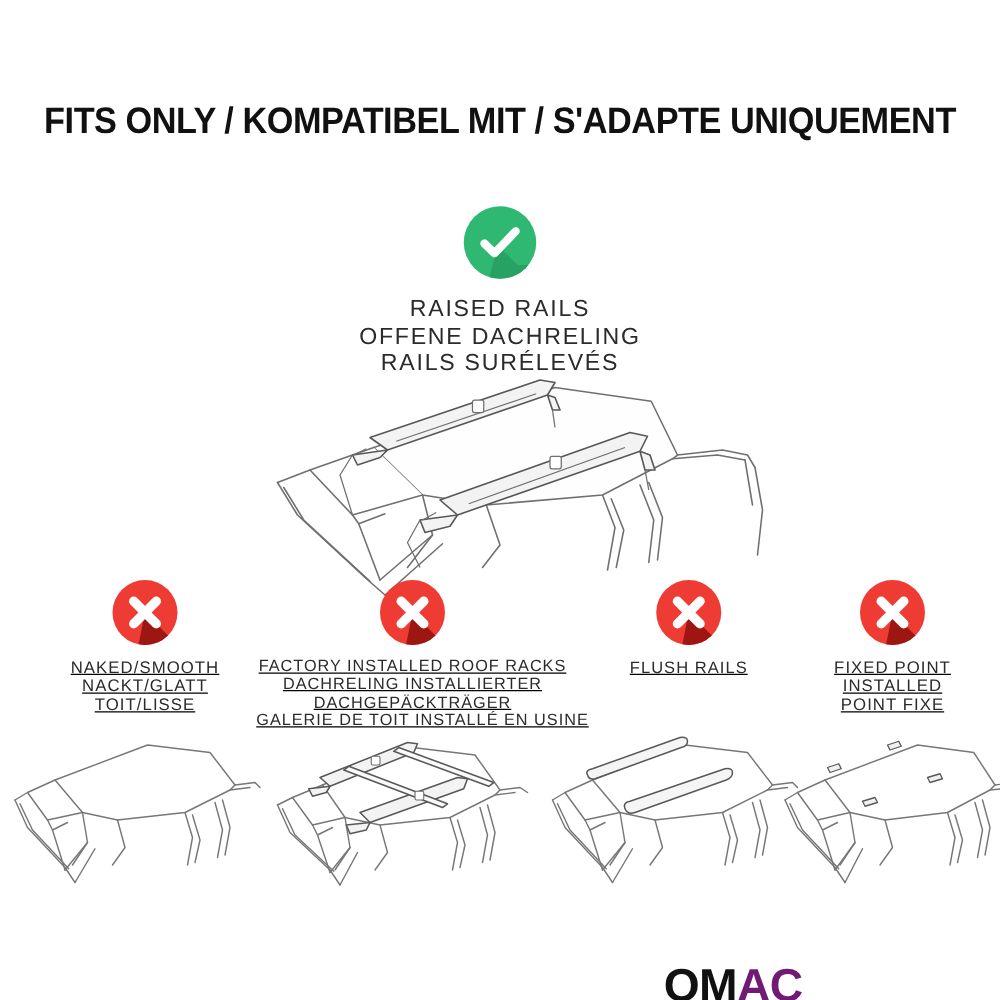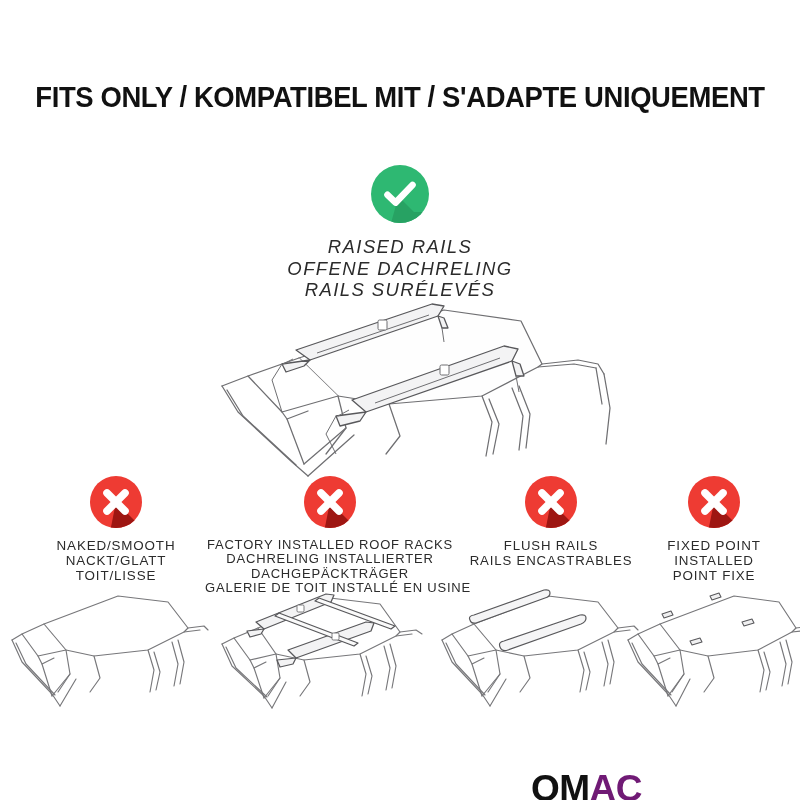--- a/index.html
+++ b/index.html
@@ -37,21 +37,20 @@
     white-space: nowrap;
   }
 
   
   .good-block {
     position: absolute;
     left: 0;
     top: 137px;
     width: 800px;
     text-align: center;
-    font-style: italic;
   }
   .check-badge {
     position: relative;
     width: 58px;
     height: 58px;
     margin: 0 auto;
   }
   .good-labels {
     margin-top: 13px;
     font-size: 18.5px;
@@ -66,22 +65,23 @@
     position: absolute;
     left: 186px;
     top: 276px;
     width: 430px;
     height: 190px;
   }
 
   
   .bad-item {
     position: absolute;
-    top: 448px;
+    top: 436px;
     text-align: center;
+    text-decoration: underline;
   }
   .bad-item .x-badge {
     position: relative;
     width: 52px;
     height: 52px;
     margin: 0 auto;
   }
   .bad-labels {
     margin-top: 10px;
     font-size: 13.4px;
@@ -284,21 +284,20 @@
           <path d="M26 26 L48 48 L56 56 L56 56 L20 56 Z" fill="#9e1612"></path>
         </g>
         <g stroke="#ffffff" stroke-width="7.6" stroke-linecap="round">
           <line x1="17" y1="17" x2="35" y2="35"></line>
           <line x1="35" y1="17" x2="17" y2="35"></line>
         </g>
       </svg>
     </div>
     <div class="bad-labels">
       <div>FLUSH RAILS</div>
-      <div>RAILS ENCASTRABLES</div>
     </div>
   </div>
 
   <div class="bad-item i3">
     <div class="x-badge">
       <svg width="52" height="52" viewBox="0 0 52 52">
         <defs>
             <clipPath id="clipX3">
               <circle cx="26" cy="26" r="26"></circle>
             </clipPath>

